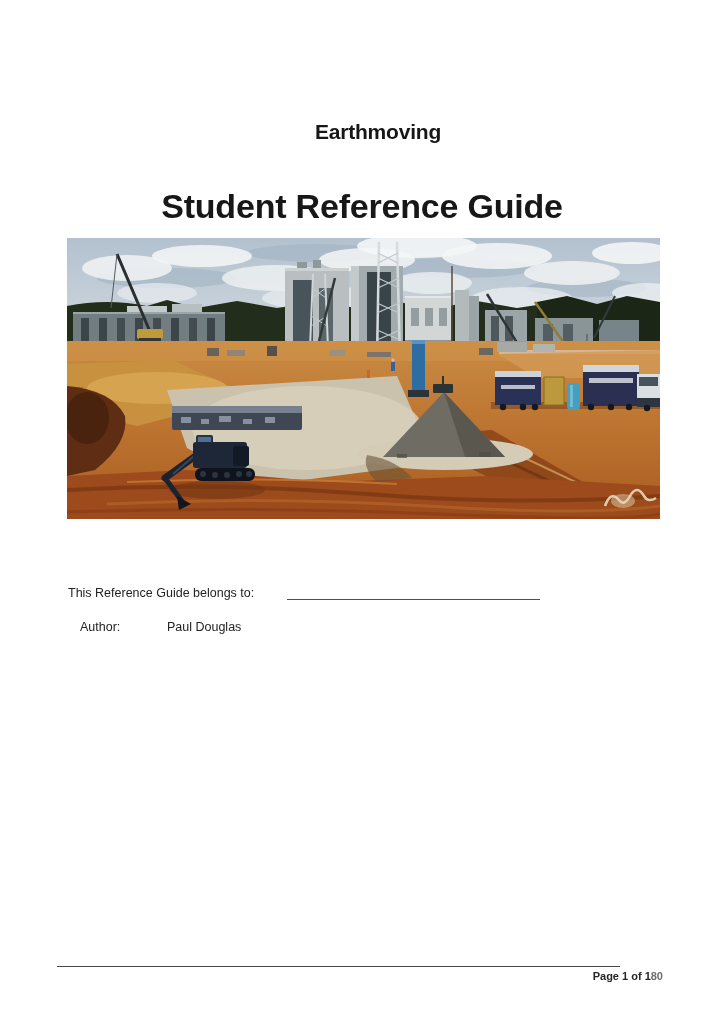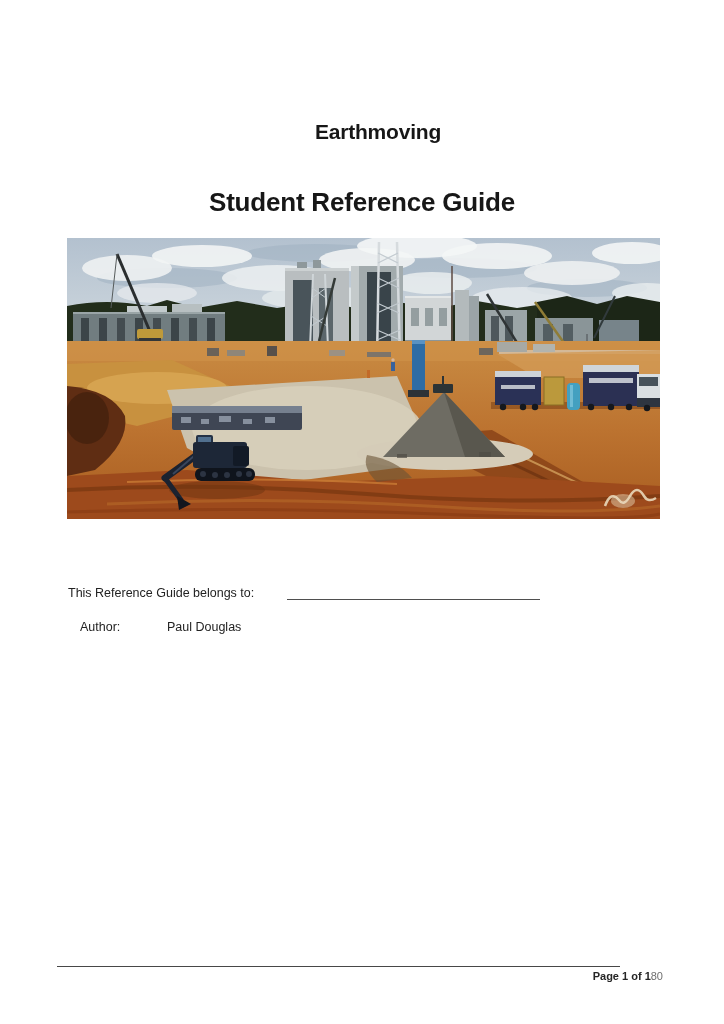--- a/index.html
+++ b/index.html
@@ -6,21 +6,21 @@
   body{
     width:724px;height:1024px;position:relative;background:#ffffff;
     font-family:"Liberation Sans", sans-serif;color:#1f1f1f;overflow:hidden;
   }
   .doc-title{
     position:absolute;top:120px;left:16px;width:724px;margin:0;
     text-align:center;font-size:21px;font-weight:700;color:#171717;letter-spacing:-.2px;
   }
   .doc-subtitle{
     position:absolute;top:187px;left:0;width:724px;margin:0;
-    text-align:center;font-size:26px;font-weight:700;color:#171717;letter-spacing:-.2px;
+    text-align:center;font-size:34px;font-weight:700;color:#171717;letter-spacing:-.2px;
   }
   .photo{
     position:absolute;left:67px;top:238px;width:593px;height:281px;overflow:hidden;
   }
   .photo svg{display:block;width:100%;height:100%;}
   .belongs-row{
     position:absolute;left:68px;top:586px;font-size:12.5px;color:#222;
   }
   .sig-line{
     position:absolute;left:287px;top:599px;width:253px;height:0;
@@ -31,21 +31,21 @@
   }
   .author-label{display:inline-block;width:87px;}
   .footer-rule{
     position:absolute;left:57px;top:966px;width:563px;height:0;
     border-top:1px solid #474747;
   }
   .footer-text{
     position:absolute;right:61px;top:970px;font-size:11px;white-space:nowrap;
   }
   .footer-text .fp1{font-weight:700;color:#262626;margin-left:38px;}
-  .footer-text .fp2{font-weight:400;color:#6f6f6f;}
+  .footer-text .fp2{font-weight:700;color:#6f6f6f;}
 </style>
 </head>
 <body>
 
 <div>
 
   <h1 class="doc-title">Earthmoving</h1>
   <h2 class="doc-subtitle">Student Reference Guide</h2>
 
   <div class="photo" aria-label="Construction site panorama: dark excavator and grey gravel mound on orange earthworks, with cranes, lattice tower, concrete plant buildings, tree line and blue trucks in the background under a cloudy sky">

